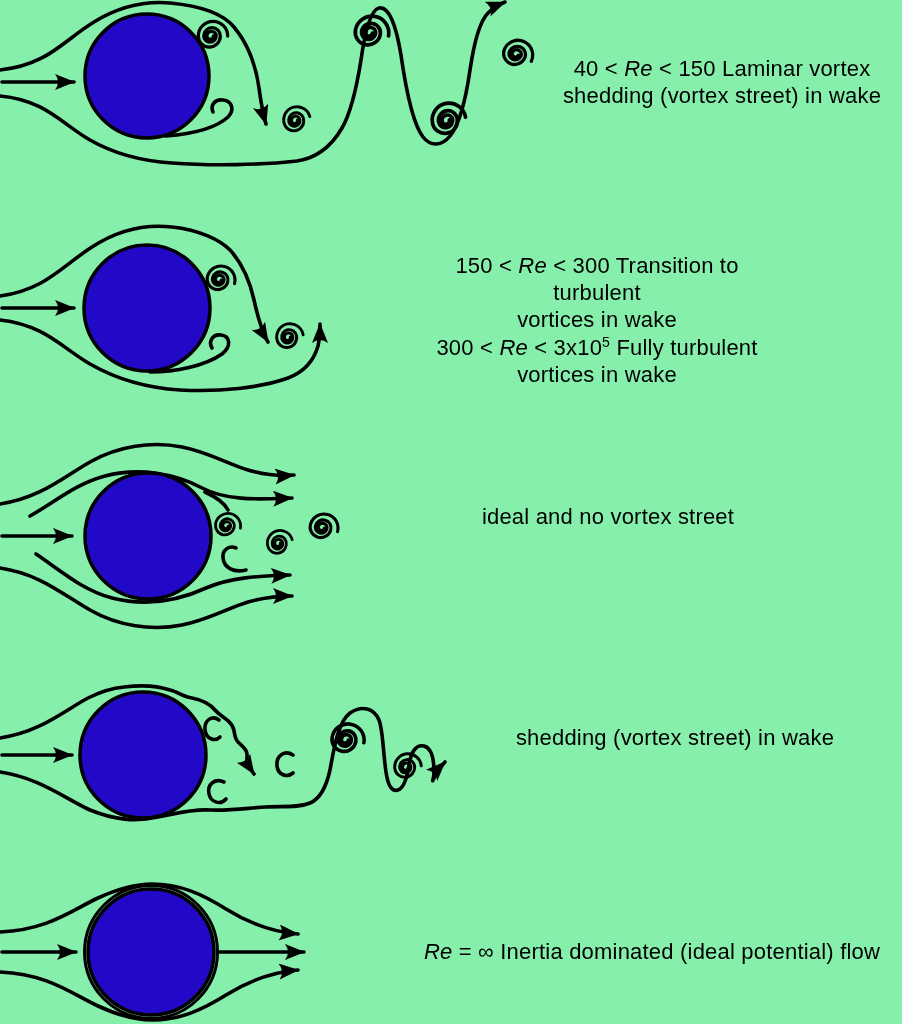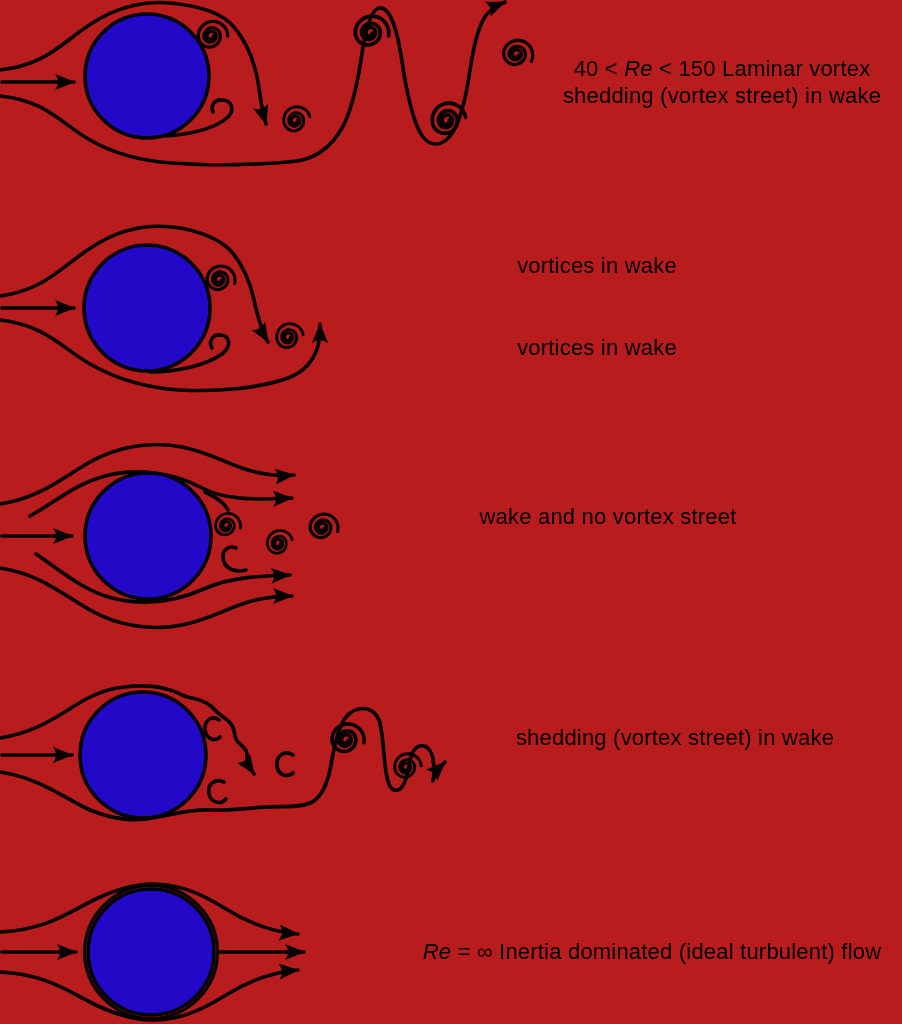--- a/index.html
+++ b/index.html
@@ -1,19 +1,19 @@
 <!DOCTYPE html>
 <html><head>
 <meta charset="utf-8">
 <style>
   html,body{margin:0;padding:0;background:#ffffff;}
   .canvas{
     position:relative;
     width:902px;height:1024px;
-    background:#b91c1c;
+    background:#86efac;
     font-family:"Liberation Sans", sans-serif;
     overflow:hidden;
   }
   .fig{position:absolute;}
   .cap{
     position:absolute;
     text-align:center;
     font-size:22px;
     line-height:27px;
     color:#000000;
@@ -103,32 +103,34 @@
     <circle cx="151" cy="92" r="66.5" fill="none" stroke="#000000" stroke-width="3"></circle>
     <circle cx="151" cy="92" r="63" stroke="#000000" stroke-width="3.5" fill="#2209C8"></circle>
   </svg>
 
   <div class="cap" style="left:542px;top:55px;width:360px">
     <div><span>40 &lt; </span><span class="it">Re</span><span> &lt; 150 Laminar vortex</span></div>
     <div><span>shedding (vortex street) in wake</span></div>
   </div>
 
   <div class="cap" style="left:415px;top:252px;width:364px">
+    <div><span>150 &lt; </span><span class="it">Re</span><span> &lt; 300 Transition to turbulent</span></div>
     <div><span>vortices in wake</span></div>
   </div>
 
   <div class="cap" style="left:415px;top:334px;width:364px">
+    <div><span>300 &lt; </span><span class="it">Re</span><span> &lt; 3x10</span><span class="sup">5</span><span> Fully turbulent</span></div>
     <div><span>vortices in wake</span></div>
   </div>
 
   <div class="cap" style="left:426px;top:503px;width:364px">
-    <div><span>wake and no vortex street</span></div>
+    <div><span>ideal and no vortex street</span></div>
   </div>
 
   <div class="cap" style="left:493px;top:724px;width:364px">
     <div><span>shedding (vortex street) in wake</span></div>
   </div>
 
   <div class="cap" style="left:402px;top:938px;width:500px">
-    <div><span class="it">Re</span><span> = ∞ Inertia dominated (ideal turbulent) flow</span></div>
+    <div><span class="it">Re</span><span> = ∞ Inertia dominated (ideal potential) flow</span></div>
   </div>
 
 </div>
 
 </body></html>

